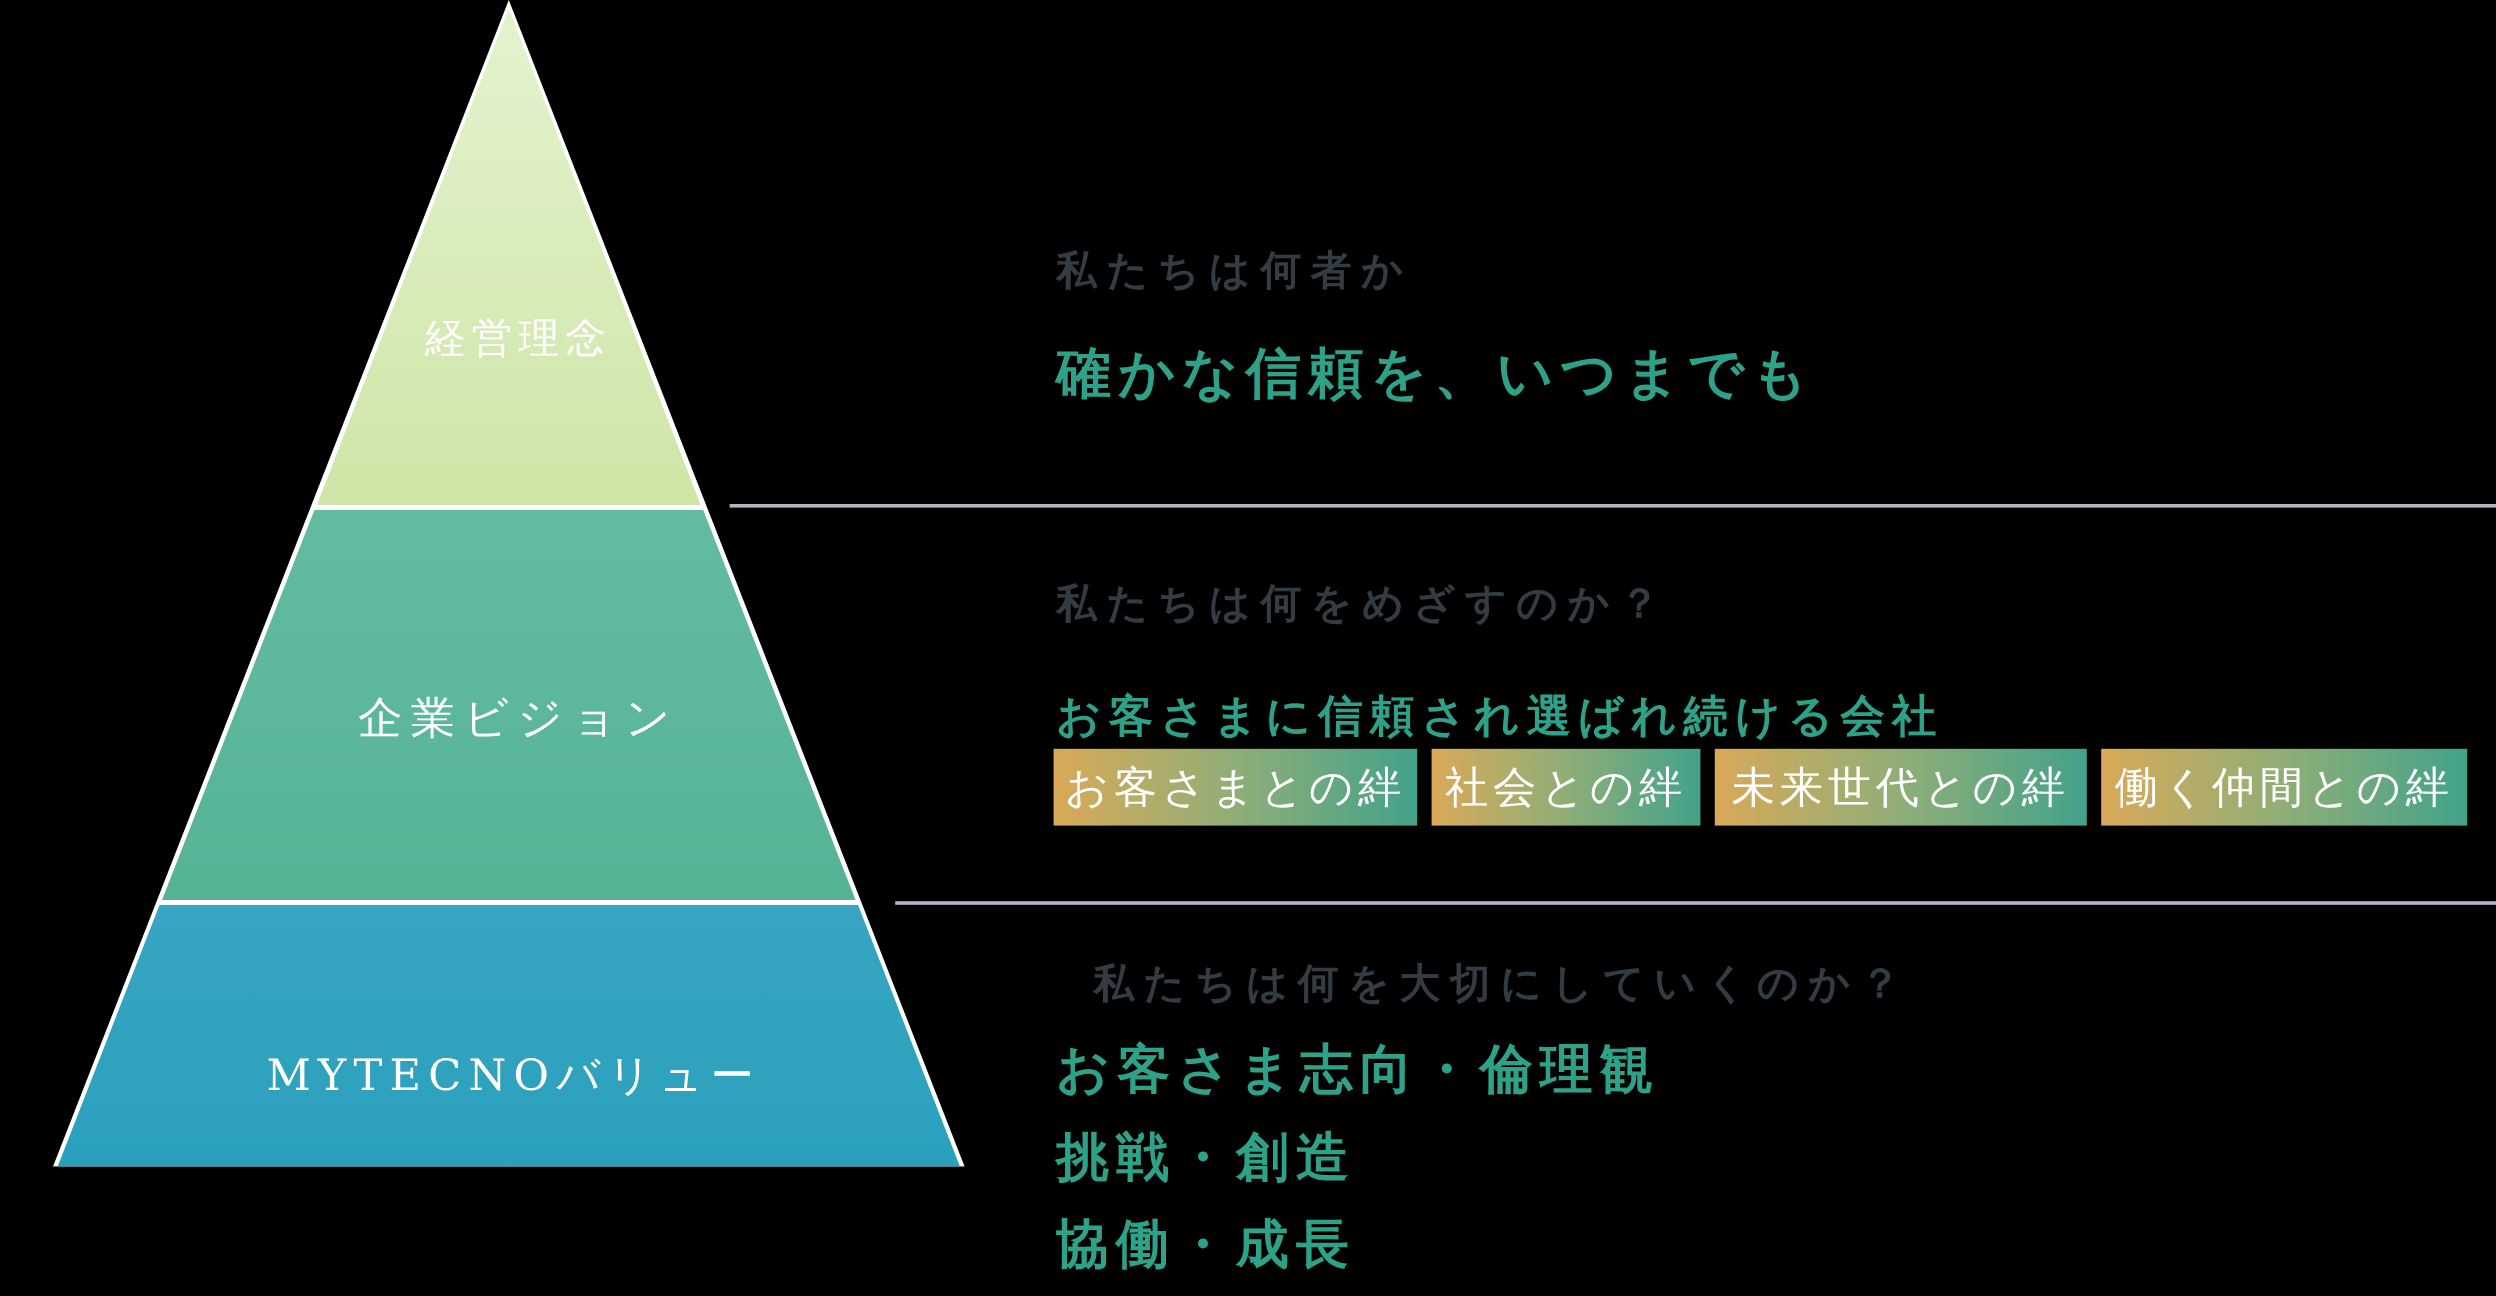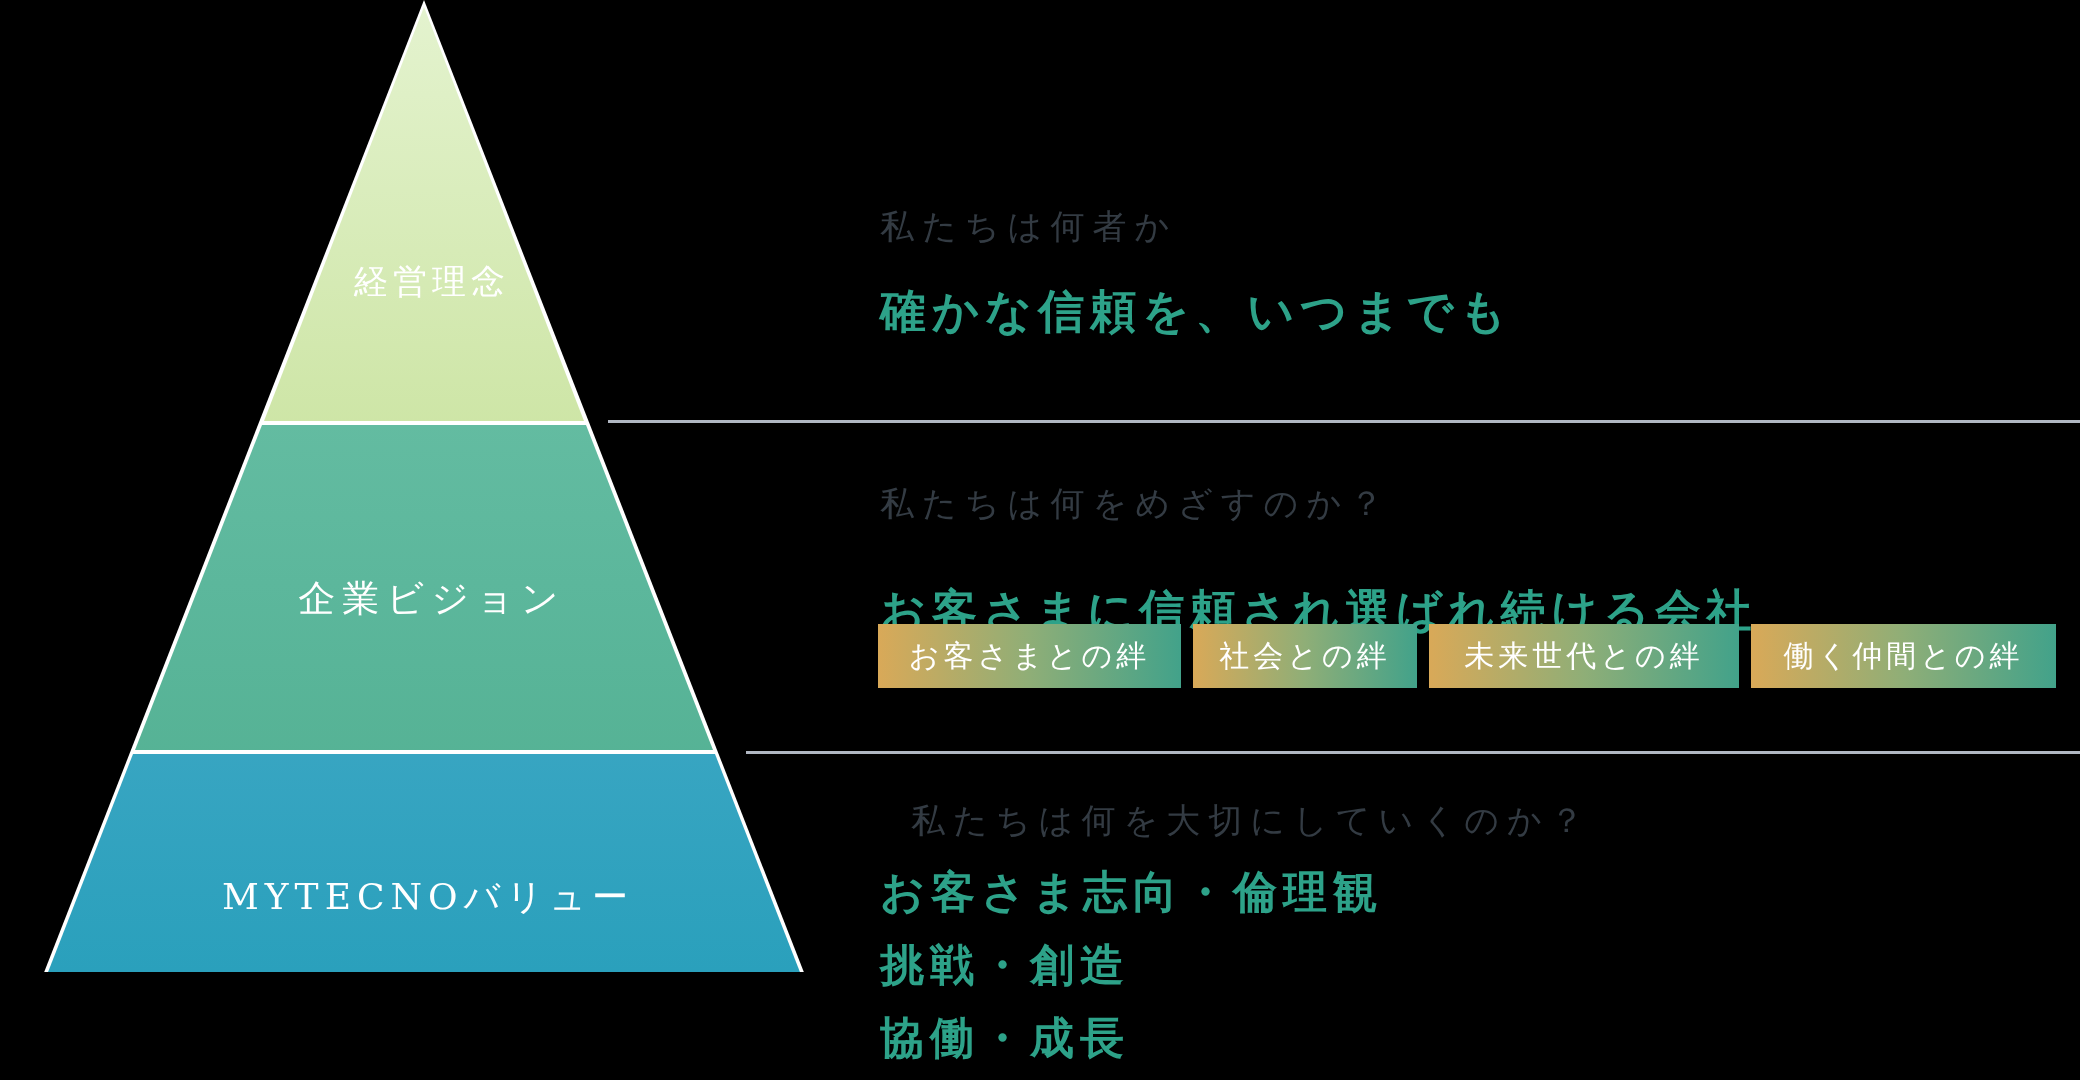--- a/index.html
+++ b/index.html
@@ -30,38 +30,38 @@
   .tier-label{
     position:absolute;color:#ffffff;white-space:nowrap;
     transform:translateX(-50%);text-align:center;
   }
   .lbl-1{left:432px;top:259px;font-size:34px;letter-spacing:5px;}
   .lbl-2{left:432px;top:574px;font-size:37px;letter-spacing:7px;}
   .lbl-3{left:428px;top:866px;font-size:36px;letter-spacing:6px;line-height:62px;}
   
   .question{
     position:absolute;left:880px;color:#333b43;white-space:nowrap;
-    font-size:34px;letter-spacing:8px;line-height:40px;
+    font-size:34px;letter-spacing:8px;line-height:40px;font-weight:bold;
   }
   .q1{top:206px;}
   .q2{top:483px;}
   .q3{top:800px;margin-left:31px;}
   .statement{
     position:absolute;left:880px;color:#2da289;white-space:nowrap;font-weight:600;
   }
   .h1{top:284px;font-size:46px;letter-spacing:6px;line-height:54px;}
-  .h2{top:584px;font-size:45px;letter-spacing:6px;line-height:54px;}
+  .h2{top:569px;font-size:37px;letter-spacing:6px;line-height:54px;}
   .divider{position:absolute;height:3px;background:#b0b7c2;}
   .divider-1{left:608px;top:420px;width:1472px;}
   .divider-2{left:746px;top:751px;width:1334px;}
   .badges{position:absolute;left:878px;top:624px;height:64px;display:flex;gap:12px;}
   .badge{
     height:64px;display:flex;align-items:center;justify-content:center;
     background:linear-gradient(90deg,#d9a958 0%,#8fae77 50%,#42a28a 100%);
-    color:#ffffff;font-size:30px;letter-spacing:4px;white-space:nowrap;
+    color:#ffffff;font-size:36px;letter-spacing:4px;white-space:nowrap;
   }
   .badge-1{width:303px;}
   .badge-2{width:224px;}
   .badge-3{width:310px;}
   .badge-4{width:305px;}
   .values{position:absolute;left:880px;top:866px;color:#2da289;font-weight:600;}
   .value-line{
     font-size:44px;letter-spacing:6px;line-height:52px;margin-bottom:21px;
     white-space:nowrap;
   }

